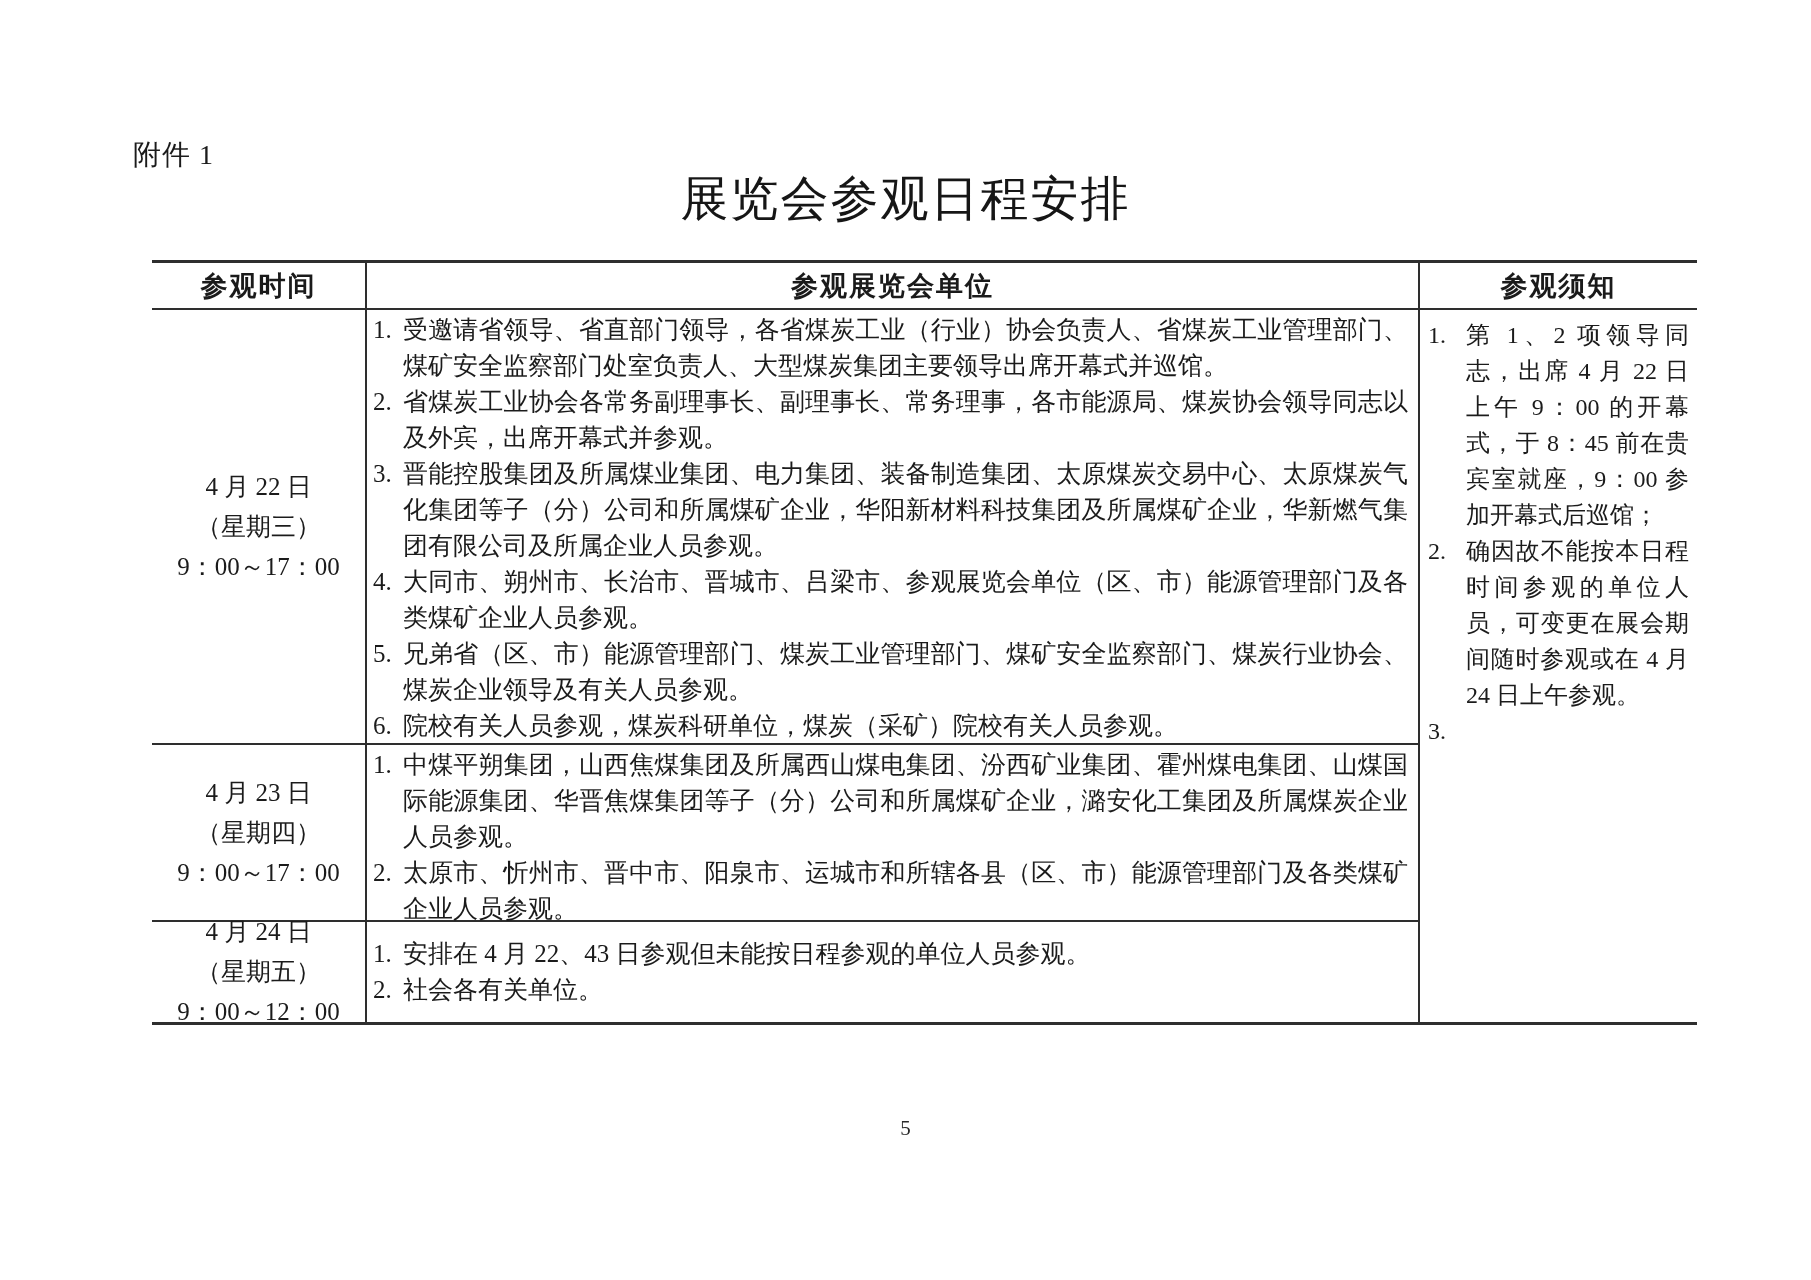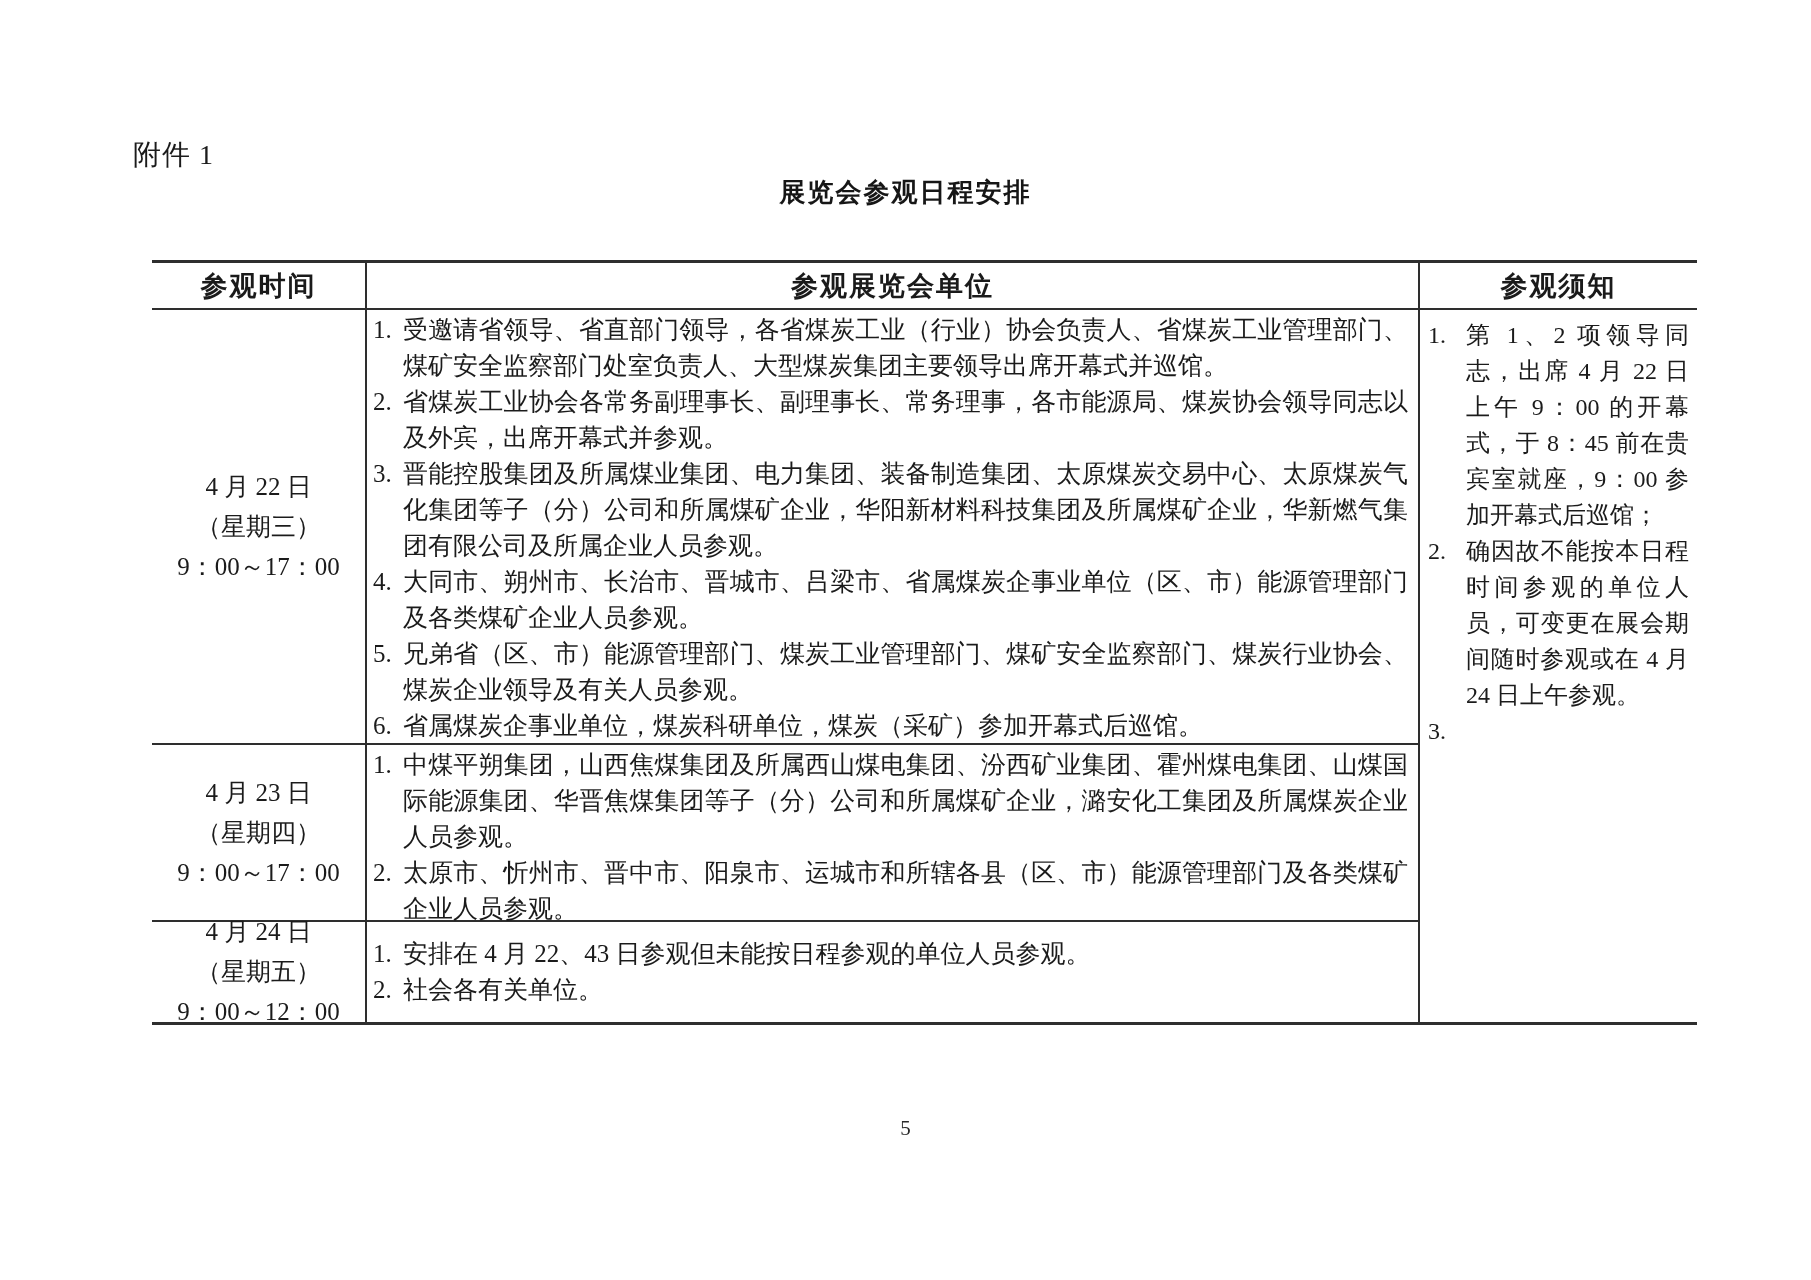--- a/index.html
+++ b/index.html
@@ -20,25 +20,25 @@
     left: 133px;
     top: 136px;
     font-size: 28px;
     letter-spacing: 1px;
   }
   .title {
     position: absolute;
     left: 0;
     right: 0;
     top: 163px;
-    margin: 12px;
+    margin: 4px;
     text-align: center;
     font-family: "Liberation Sans", "DejaVu Sans", sans-serif;
-    font-weight: bold;
-    font-size: 26px;
+    font-weight: normal;
+    font-size: 48px;
     letter-spacing: 2px;
     color: #161616;
   }
   .table {
     position: absolute;
     left: 152px;
     top: 260px;
     width: 1545px;
     border-top: 3px solid #2e2e2e;
     border-bottom: 3px solid #2e2e2e;
@@ -128,29 +128,29 @@
     <div class="item">
       <span class="num">2.</span>
       <span class="txt">省煤炭工业协会各常务副理事长、副理事长、常务理事，各市能源局、煤炭协会领导同志以及外宾，出席开幕式并参观。</span>
     </div>
     <div class="item">
       <span class="num">3.</span>
       <span class="txt">晋能控股集团及所属煤业集团、电力集团、装备制造集团、太原煤炭交易中心、太原煤炭气化集团等子（分）公司和所属煤矿企业，华阳新材料科技集团及所属煤矿企业，华新燃气集团有限公司及所属企业人员参观。</span>
     </div>
     <div class="item">
       <span class="num">4.</span>
-      <span class="txt">大同市、朔州市、长治市、晋城市、吕梁市、省属煤炭企事业单位（区、市）能源管理部门及各类煤矿企业人员参观。</span>
+      <span class="txt">大同市、朔州市、长治市、晋城市、吕梁市、参观展览会单位（区、市）能源管理部门及各类煤矿企业人员参观。</span>
     </div>
     <div class="item">
       <span class="num">5.</span>
       <span class="txt">兄弟省（区、市）能源管理部门、煤炭工业管理部门、煤矿安全监察部门、煤炭行业协会、煤炭企业领导及有关人员参观。</span>
     </div>
     <div class="item">
       <span class="num">6.</span>
-      <span class="txt">省属煤炭企事业单位，煤炭科研单位，煤炭（采矿）参加开幕式后巡馆。</span>
+      <span class="txt">院校有关人员参观，煤炭科研单位，煤炭（采矿）院校有关人员参观。</span>
     </div>
   </div>
 
   <div class="cell notes">
     <div class="item">
       <span class="num">1.</span>
       <span class="txt">第 1、2 项领导同志，出席 4 月 22 日上午 9：00 的开幕式，于 8：45 前在贵宾室就座，9：00 参加开幕式后巡馆；</span>
     </div>
     <div class="item">
       <span class="num">2.</span>

